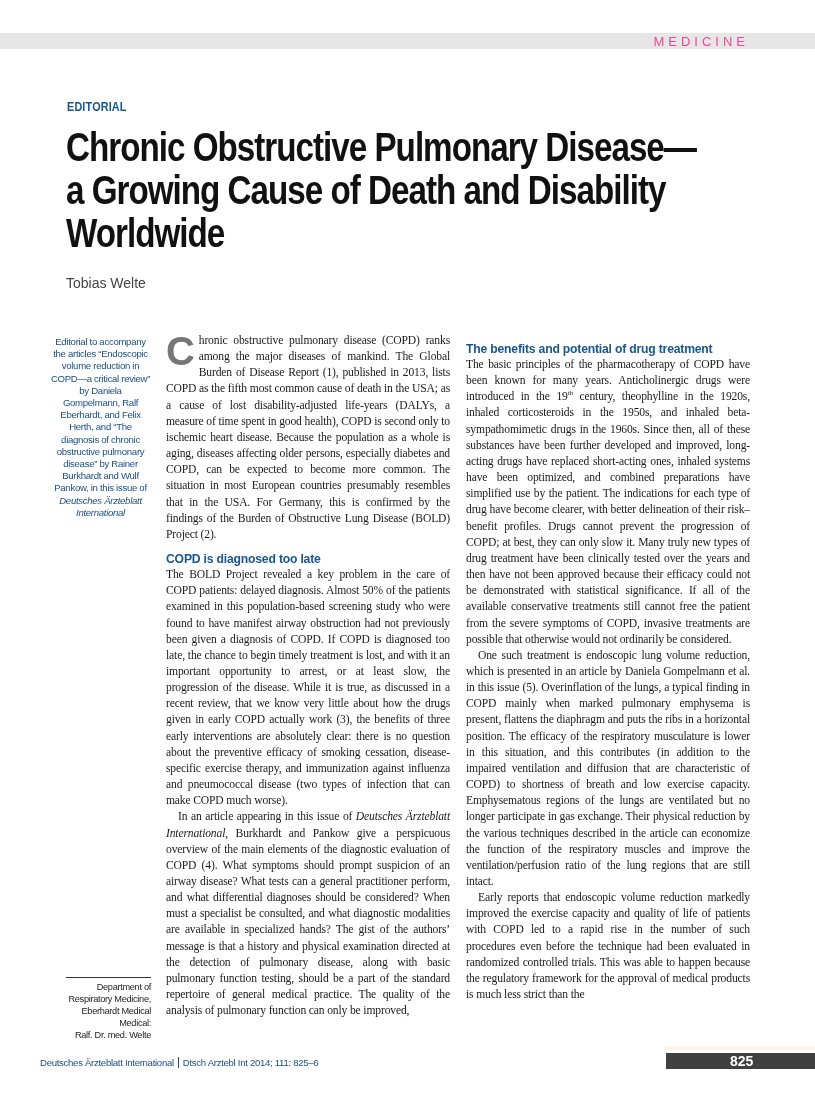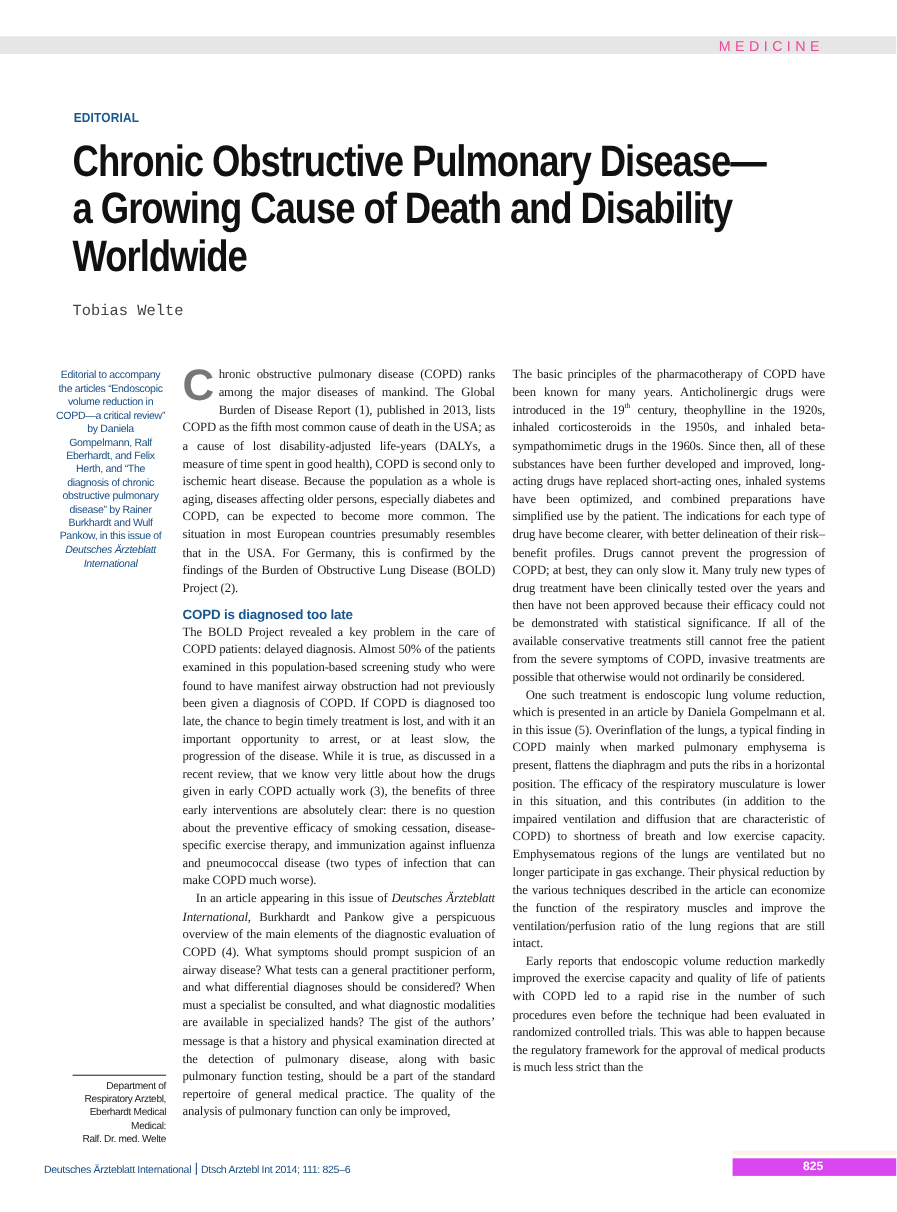--- a/index.html
+++ b/index.html
@@ -6,21 +6,21 @@
   body { width: 815px; height: 1102px; position: relative; overflow: hidden;
          font-family: "Liberation Serif", serif; color: #1a1a1a; }
   .topbar { position: absolute; left: 0; top: 33px; width: 815px; height: 16px; background: #e6e6e6; }
   .section-label { position: absolute; right: 66px; top: 33px; height: 16px; line-height: 17px;
          font-family: "Liberation Sans", sans-serif; font-size: 13px; letter-spacing: 4px; color: #ec4899; }
   .kicker { position: absolute; left: 67px; top: 100px; font-family: "Liberation Sans", sans-serif;
          font-weight: bold; font-size: 12px; color: #17578f; letter-spacing: 0.2px; transform: scaleX(0.9); transform-origin: left; }
   .title { position: absolute; left: 66px; top: 126px; width: 700px; margin: 0;
          font-family: "Liberation Sans", sans-serif; font-weight: bold; font-size: 40px; line-height: 43px;
          color: #111; letter-spacing: -1.2px; transform: scaleX(0.83); transform-origin: left top; white-space: nowrap; }
-  .author { position: absolute; left: 66px; top: 275px; font-family: Liberation Mono, monospace;
+  .author { position: absolute; left: 66px; top: 275px; font-family: Liberation Sans, sans-serif;
          font-size: 14px; color: #444; }
   .sidenote { position: absolute; left: 50px; top: 336px; width: 101px; text-align: center;
          font-family: "Liberation Sans", sans-serif; font-size: 9.6px; line-height: 12.2px; color: #1a4f85;
          letter-spacing: -0.3px; }
   .sidenote em { font-style: italic; }
   .affil-rule { position: absolute; left: 66px; top: 977px; width: 85px; border-top: 1px solid #333; }
   .affil { position: absolute; left: 50px; top: 981px; width: 101px; text-align: right;
          font-family: "Liberation Sans", sans-serif; font-size: 9.2px; line-height: 12px; color: #222; letter-spacing: -0.3px; }
   .col { position: absolute; top: 333px; width: 284px; font-size: 11.6px; line-height: 16.15px;
          text-align: justify; hyphens: auto; letter-spacing: -0.15px; }
@@ -30,22 +30,22 @@
   .col p.indent { text-indent: 12px; }
   .col h3 { margin: 0; font-family: "Liberation Sans", sans-serif; font-weight: bold; font-size: 12.2px;
          line-height: 16px; color: #17578f; letter-spacing: -0.2px; }
   .col h3.gap { margin-top: 8px; }
   .dropcap { float: left; font-family: "Liberation Sans", sans-serif; font-weight: bold; font-size: 40px;
          line-height: 30px; height: 30px; color: #777; margin: 3px 4px 0 0; }
   .footer { position: absolute; left: 40px; top: 1057px; font-family: "Liberation Sans", sans-serif;
          font-size: 9.6px; color: #1a4f85; letter-spacing: -0.3px; }
   .footer .sep { display: inline-block; width: 1px; height: 11px; background: #1a4f85; margin: 0 4px; vertical-align: -2px; }
   .pagebar-top { position: absolute; left: 665px; top: 1046px; width: 150px; height: 4px; background: #fdf3e7; }
-  .pagebar { position: absolute; left: 666px; top: 1053px; width: 149px; height: 16px; background: #d946ef;
-         color: #fff; font-family: "Liberation Sans", sans-serif; font-weight: bold; font-size: 11px;
+  .pagebar { position: absolute; left: 666px; top: 1053px; width: 149px; height: 16px; background: #404040;
+         color: #fff; font-family: "Liberation Sans", sans-serif; font-weight: bold; font-size: 14px;
          line-height: 16px; }
   .pagebar span { position: absolute; left: 64px; }
   sup { font-size: 7px; line-height: 0; }
 </style>
 </head>
 <body>
 
 <div class="topbar"></div>
 <div class="section-label">MEDICINE</div>
 
@@ -60,36 +60,37 @@
 <div class="author">Tobias Welte</div>
 
 <div class="sidenote">
   <span>Editorial to accompany the articles “Endoscopic volume reduction in COPD—a critical review” by Daniela Gompelmann, Ralf Eberhardt, and Felix Herth, and “The diagnosis of chronic obstructive pulmonary disease” by Rainer Burkhardt and Wulf Pankow, in this issue of</span>
   <em>Deutsches Ärzteblatt International</em>
 </div>
 
 <div class="affil-rule"></div>
 <div class="affil">
   <div>Department of</div>
-  <div>Respiratory Arztebl,</div>
+  <div>Respiratory Medicine,</div>
   <div>Eberhardt Medical</div>
   <div>Medical:</div>
   <div>Ralf. Dr. med. Welte</div>
 </div>
 
 <div class="col col1">
   <p>
     <span class="dropcap">C</span><span>hronic obstructive pulmonary disease (COPD) ranks among the major diseases of mankind. The Global Burden of Disease Report (1), published in 2013, lists COPD as the fifth most common cause of death in the USA; as a cause of lost disability-adjusted life-years (DALYs, a measure of time spent in good health), COPD is second only to ischemic heart disease. Because the population as a whole is aging, diseases affecting older persons, especially diabetes and COPD, can be expected to become more common. The situation in most European countries presumably resembles that in the USA. For Germany, this is confirmed by the findings of the Burden of Obstructive Lung Disease (BOLD) Project (2).</span>
   </p>
   <h3 class="gap">COPD is diagnosed too late</h3>
   <p>The BOLD Project revealed a key problem in the care of COPD patients: delayed diagnosis. Almost 50% of the patients examined in this population-based screening study who were found to have manifest airway obstruction had not previously been given a diagnosis of COPD. If COPD is diagnosed too late, the chance to begin timely treatment is lost, and with it an important opportunity to arrest, or at least slow, the progression of the disease. While it is true, as discussed in a recent review, that we know very little about how the drugs given in early COPD actually work (3), the benefits of three early interventions are absolutely clear: there is no question about the preventive efficacy of smoking cessation, disease-specific exercise therapy, and immunization against influenza and pneumococcal disease (two types of infection that can make COPD much worse).</p>
   <p class="indent"><span>In an article appearing in this issue of </span><em>Deutsches Ärzteblatt International</em><span>, Burkhardt and Pankow give a perspicuous overview of the main elements of the diagnostic evaluation of COPD (4). What symptoms should prompt suspicion of an airway disease? What tests can a general practitioner perform, and what differential diagnoses should be considered? When must a specialist be consulted, and what diagnostic modalities are available in specialized hands? The gist of the authors’ message is that a history and physical examination directed at the detection of pulmonary disease, along with basic pulmonary function testing, should be a part of the standard repertoire of general medical practice. The quality of the analysis of pulmonary function can only be improved,</span></p>
 </div>
 
 <div class="col col2">
+  <h3 class="gap">The benefits and potential of drug treatment</h3>
   <p><span>The basic principles of the pharmacotherapy of COPD have been known for many years. Anticholinergic drugs were introduced in the 19</span><sup>th</sup><span> century, theophylline in the 1920s, inhaled corticosteroids in the 1950s, and inhaled beta-sympathomimetic drugs in the 1960s. Since then, all of these substances have been further developed and improved, long-acting drugs have replaced short-acting ones, inhaled systems have been optimized, and combined preparations have simplified use by the patient. The indications for each type of drug have become clearer, with better delineation of their risk–benefit profiles. Drugs cannot prevent the progression of COPD; at best, they can only slow it. Many truly new types of drug treatment have been clinically tested over the years and then have not been approved because their efficacy could not be demonstrated with statistical significance. If all of the available conservative treatments still cannot free the patient from the severe symptoms of COPD, invasive treatments are possible that otherwise would not ordinarily be considered.</span></p>
   <p class="indent">One such treatment is endoscopic lung volume reduction, which is presented in an article by Daniela Gompelmann et al. in this issue (5). Overinflation of the lungs, a typical finding in COPD mainly when marked pulmonary emphysema is present, flattens the diaphragm and puts the ribs in a horizontal position. The efficacy of the respiratory musculature is lower in this situation, and this contributes (in addition to the impaired ventilation and diffusion that are characteristic of COPD) to shortness of breath and low exercise capacity. Emphysematous regions of the lungs are ventilated but no longer participate in gas exchange. Their physical reduction by the various techniques described in the article can economize the function of the respiratory muscles and improve the ventilation/perfusion ratio of the lung regions that are still intact.</p>
   <p class="indent">Early reports that endoscopic volume reduction markedly improved the exercise capacity and quality of life of patients with COPD led to a rapid rise in the number of such procedures even before the technique had been evaluated in randomized controlled trials. This was able to happen because the regulatory framework for the approval of medical products is much less strict than the</p>
 </div>
 
 <div class="footer">
   <span>Deutsches Ärzteblatt International</span><span class="sep"></span><span>Dtsch Arztebl Int 2014; 111: 825–6</span>
 </div>
 
 <div class="pagebar-top"></div>

